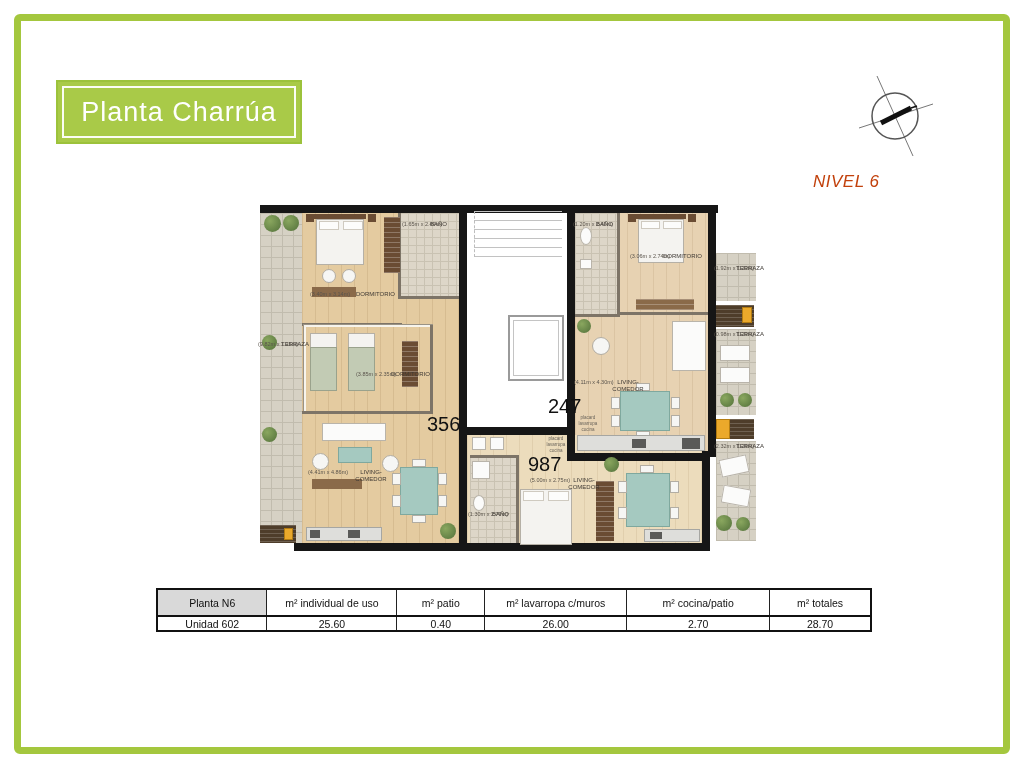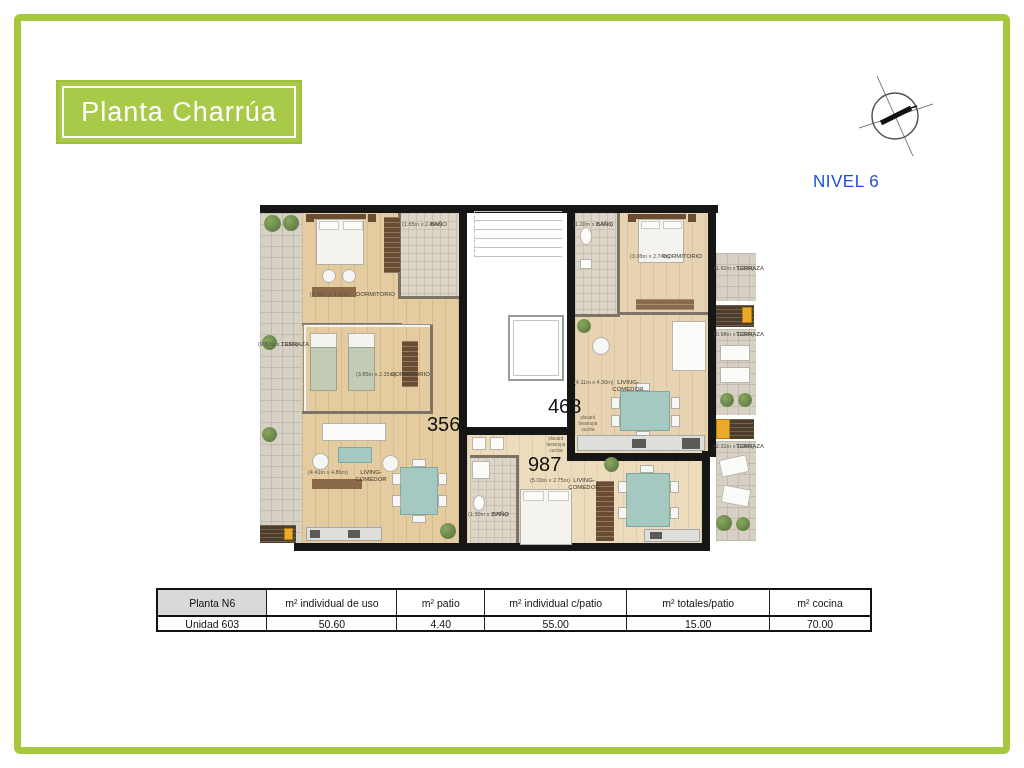--- a/index.html
+++ b/index.html
@@ -3,21 +3,21 @@
 <meta charset="utf-8">
 <style>
   html,body{margin:0;padding:0;background:#fff;}
   body{width:1024px;height:768px;position:relative;font-family:"Liberation Sans",sans-serif;overflow:hidden;}
   .frame{position:absolute;left:14px;top:14px;right:14px;bottom:14px;border:7px solid #a4c73e;border-radius:6px;}
   
   .logo{position:absolute;left:56px;top:80px;width:242px;height:60px;background:#a9ca48;border:2px solid #9cc23b;
         box-shadow:inset 0 0 0 4px #a9ca48, inset 0 0 0 6px rgba(255,255,255,.95);
         display:flex;align-items:center;justify-content:center;}
   .logo span{color:#fff;font-size:27px;letter-spacing:1px;}
-  .level{position:absolute;left:813px;top:172px;font-size:17px;color:#1d4ed8;letter-spacing:.5px;}
+  .level{position:absolute;left:813px;top:172px;font-size:17px;color:#c2410c;letter-spacing:.5px;font-style:italic;}
   .compass{position:absolute;left:853px;top:70px;}
   
   .plan{position:absolute;left:252px;top:195px;width:516px;height:376px;}
   .plan *{position:absolute;box-sizing:border-box;}
   .wall{background:#161616;}
   .pline{background:#7d7467;}
   .pwhite{background:#f7f4ec;box-shadow:0 0 0 1px #9a9385;}
   .wood{background-color:#e4cba0;background-image:repeating-linear-gradient(90deg,rgba(120,85,40,.13) 0 1px,transparent 1px 13px);}
   .woodp{background-color:#e7d2b2;background-image:repeating-linear-gradient(90deg,rgba(120,85,40,.11) 0 1px,transparent 1px 13px);}
   .wood2{background-color:#ecdcbc;background-image:repeating-linear-gradient(90deg,rgba(120,85,40,.10) 0 1px,transparent 1px 13px);}
@@ -264,46 +264,46 @@
     </div>
 
   <div class="micro" style="left:320px;top:220px;width:32px">placard
 lavarropa
 cocina</div>
   <div class="micro" style="left:288px;top:241px;width:32px">placard
 lavarropa
 cocina</div>
 
   <div class="unitnum" style="left:175px;top:218px">356</div>
-  <div class="unitnum" style="left:296px;top:200px">468</div>
+  <div class="unitnum" style="left:296px;top:200px">247</div>
   <div class="unitnum" style="left:276px;top:258px">987</div>
 </div>
 
 <table class="areas">
   <colgroup>
     <col style="width:15.4%">
       <col style="width:18.2%">
       <col style="width:12.3%">
     <col style="width:19.9%">
       <col style="width:20.0%">
       <col style="width:14.2%">
   </colgroup>
   <thead>
     <tr>
       <th class="gray">Planta N6</th>
       <th>m² individual de uso</th>
       <th>m² patio</th>
-      <th>m² individual c/patio</th>
-      <th>m² totales/patio</th>
-      <th>m² cocina</th>
+      <th>m² lavarropa c/muros</th>
+      <th>m² cocina/patio</th>
+      <th>m² totales</th>
     </tr>
   </thead>
   <tbody>
     <tr>
-      <td>Unidad 603</td>
-      <td>50.60</td>
-      <td>4.40</td>
-      <td>55.00</td>
-      <td>15.00</td>
-      <td>70.00</td>
+      <td>Unidad 602</td>
+      <td>25.60</td>
+      <td>0.40</td>
+      <td>26.00</td>
+      <td>2.70</td>
+      <td>28.70</td>
     </tr>
   </tbody>
 </table>
 
 </body></html>

